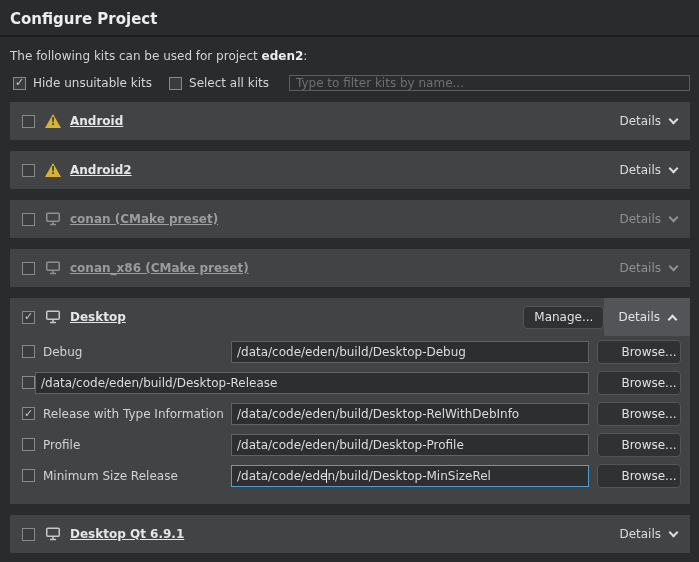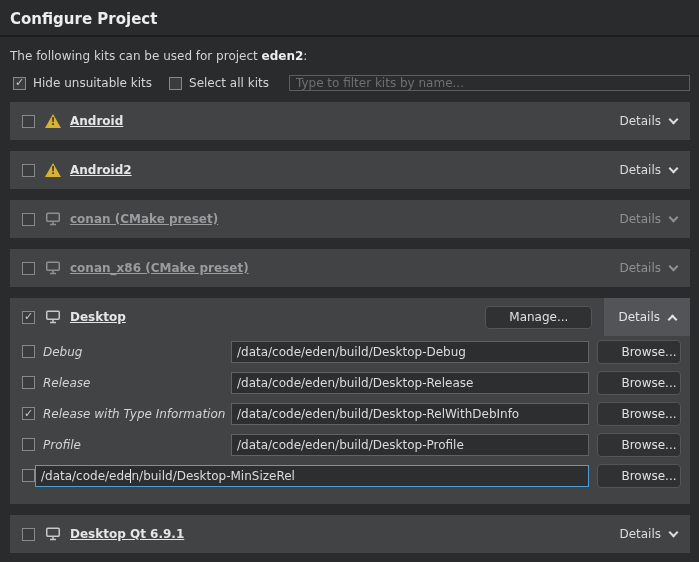--- a/index.html
+++ b/index.html
@@ -60,24 +60,24 @@
   .mon-icon svg { stroke:#c7c8ca; }
 
   .details-toggle {
     align-self:stretch; display:flex; align-items:center; padding:0 14px;
     background:#525458; color:#e2e3e4;
   }
   .manage-btn, .browse-btn {
     background:#2f3133; border:1px solid #535557; border-radius:4px;
     color:#dfe0e1; font-family:inherit; font-size:12px;padding-left:20px;
   }
-  .manage-btn { height:23px; padding:0 23px; margin-right:12px; }
+  .manage-btn { height:23px; padding:0 10px; margin-right:0; }
 
   .config-row { display:flex; align-items:center; height:31px; padding:0 9px 0 12px; }
-  .config-label { margin-left:8px; width:188px; flex:0 0 auto; color:#d2d3d4;font-style:italic; }
+  .config-label { margin-left:8px; width:188px; flex:0 0 auto; color:#d2d3d4; }
   .input-wrap { flex:1; position:relative; }
   .path-input {
     width:100%; height:22px; background:#2c2e30; border:1px solid #606264;
     color:#dbdcdd; font-family:inherit; font-size:12px; padding:0 5px; outline:none;
   }
   .path-input.focused { border:1px solid #4f9cd6; }
   .caret { position:absolute; left:95px; top:4px; width:1px; height:14px; background:#e8e9e9; }
   .browse-btn { height:24px; width:84px; margin-left:8px; flex:0 0 auto; }
 </style>
 </head>
@@ -181,41 +181,41 @@
 
     <div class="config-row">
       <span class="checkbox"></span>
       <span class="config-label">Debug</span>
       <span class="input-wrap"><input class="path-input" type="text" value="/data/code/eden/build/Desktop-Debug" style=""></span>
       <button class="browse-btn">Browse...</button>
     </div>
 
     <div class="config-row">
       <span class="checkbox"></span>
-      <span class="config-label">Release</span>
       <span class="input-wrap"><input class="path-input" type="text" value="/data/code/eden/build/Desktop-Release" style=""></span>
       <button class="browse-btn">Browse...</button>
     </div>
 
     <div class="config-row">
       <span class="checkbox checked"></span>
       <span class="config-label">Release with Type Information</span>
       <span class="input-wrap"><input class="path-input" type="text" value="/data/code/eden/build/Desktop-RelWithDebInfo" style=""></span>
       <button class="browse-btn">Browse...</button>
     </div>
 
     <div class="config-row">
       <span class="checkbox"></span>
       <span class="config-label">Profile</span>
       <span class="input-wrap"><input class="path-input" type="text" value="/data/code/eden/build/Desktop-Profile" style=""></span>
       <button class="browse-btn">Browse...</button>
     </div>
 
     <div class="config-row">
       <span class="checkbox"></span>
+      <span class="config-label">Minimum Size Release</span>
       <span class="input-wrap"><input class="path-input focused" type="text" value="/data/code/eden/build/Desktop-MinSizeRel" style=""><span class="caret"></span></span>
       <button class="browse-btn">Browse...</button>
     </div>
   </div>
 
   <div class="kit-row">
     <span class="checkbox"></span>
     <span class="kit-icon mon-icon">
         <svg width="16" height="14" viewBox="0 0 16 14" fill="none" stroke-width="1.5">
           <rect x="1.75" y="1.25" width="12.5" height="8" rx="1"></rect>

